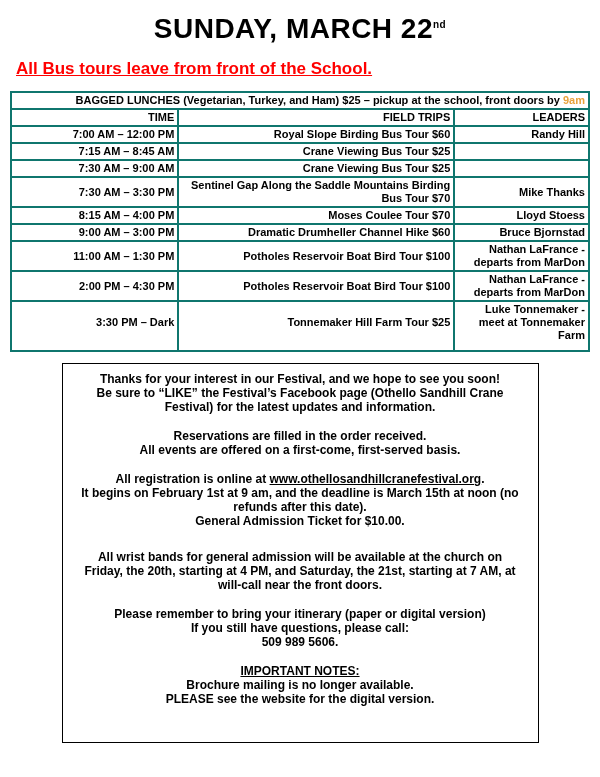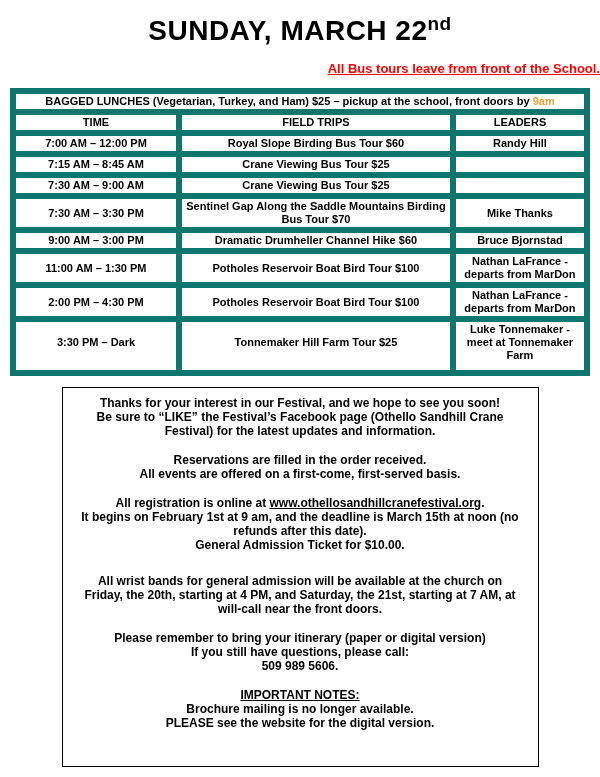--- a/index.html
+++ b/index.html
@@ -14,40 +14,40 @@
     overflow: hidden;
   }
   .title {
     text-align: center;
     font-size: 28px;
     font-weight: bold;
     margin: 0 0 14px 0;
     letter-spacing: 0.5px;
   }
   .title sup {
-    font-size: 19px;
+    font-size: 10px;
     vertical-align: super;
   }
   .notice {
-    text-align: right;
+    text-align: left;
     color: #FF0000;
     font-weight: bold;
-    font-size: 13px;
+    font-size: 17px;
     text-decoration: underline;
     margin: 0 0 12px 16px;
   }
   table.schedule {
     width: 580px;
     margin: 0 auto;
     border-collapse: collapse;
     font-weight: bold;
   }
   table.schedule td, table.schedule th {
-    border: 6px solid #0f766e;
-    text-align: center;
+    border: 2px solid #0f766e;
+    text-align: right;
     vertical-align: middle;
     padding: 1px 3px;
     font-size: 11px;
     line-height: 13px;
   }
   td.caption-row {
     font-size: 10.5px;
     padding: 2px 3px;
   }
   .caption-hl { color: #E8A23C; }
@@ -110,20 +110,25 @@
       <td>7:30 AM – 9:00 AM</td>
       <td>Crane Viewing Bus Tour $25</td>
       <td></td>
     </tr>
     <tr>
       <td>7:30 AM – 3:30 PM</td>
       <td>Sentinel Gap Along the Saddle Mountains Birding Bus Tour $70</td>
       <td>Mike Thanks</td>
     </tr>
     <tr>
+      <td>8:15 AM – 4:00 PM</td>
+      <td>Moses Coulee Tour $70</td>
+      <td>Lloyd Stoess</td>
+    </tr>
+    <tr>
       <td>9:00 AM – 3:00 PM</td>
       <td>Dramatic Drumheller Channel Hike $60</td>
       <td>Bruce Bjornstad</td>
     </tr>
     <tr>
       <td>11:00 AM – 1:30 PM</td>
       <td>Potholes Reservoir Boat Bird Tour $100</td>
       <td>Nathan LaFrance - departs from MarDon</td>
     </tr>
     <tr>

